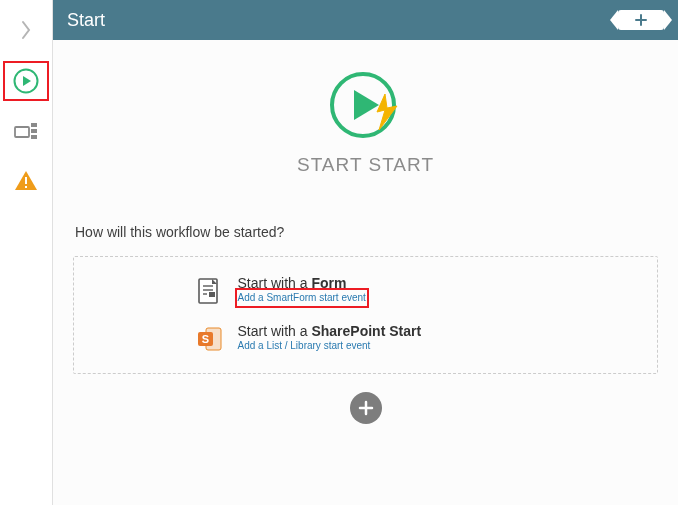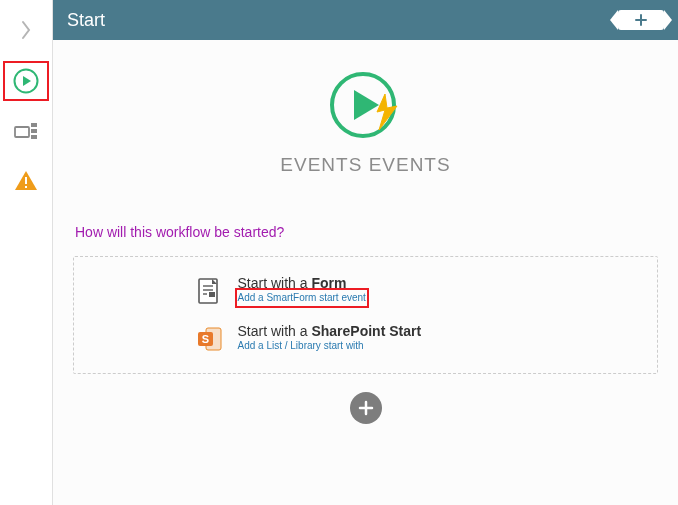--- a/index.html
+++ b/index.html
@@ -101,21 +101,21 @@
   }
   .section-title {
     color: #8b8b8b;
     font-size: 19px;
     letter-spacing: 1px;
     font-weight: 400;
     margin-bottom: 48px;
   }
   .question-row {
     align-self: flex-start;
-    color: #a21caf;
+    color: #404040;
     font-size: 14px;
     margin-bottom: 16px;
     padding-left: 2px;
   }
   .options-box {
     width: 100%;
     border: 1.5px dashed #cccccc;
     border-radius: 2px;
     padding: 18px 10px 20px;
     display: flex;
@@ -212,21 +212,21 @@
     </div>
 
     <div class="content">
       <div class="big-icon">
         <svg width="78" height="70" viewBox="0 0 78 70">
           <circle cx="36" cy="35" r="31" fill="none" stroke="#2fb774" stroke-width="4"></circle>
           <path d="M27 20 L52 35 L27 50 Z" fill="#2fb774"></path>
           <path d="M58 24 L50 42 L58 40 L52 60 L70 36 L60 38 Z" fill="#f4b400" stroke="#f4b400" stroke-width="1" stroke-linejoin="round"></path>
         </svg>
       </div>
-      <div class="section-title">EVENTS EVENTS</div>
+      <div class="section-title">START START</div>
 
       <div class="question-row">How will this workflow be started?</div>
 
       <div class="options-box">
 
         <div class="option-row">
           <div class="option-icon">
             <svg width="28" height="28" viewBox="0 0 28 28">
               <rect x="3" y="2" width="18" height="24" rx="1" fill="#fff" stroke="#5a5a5a" stroke-width="1.6"></rect>
               <path d="M16 2 L21 7 L16 7 Z" fill="#5a5a5a"></path>
@@ -249,21 +249,21 @@
             <svg width="28" height="28" viewBox="0 0 28 28">
               <rect x="10" y="3" width="15" height="22" rx="2" fill="#f7dfc8" stroke="#e88a2a" stroke-width="1"></rect>
               <rect x="2" y="7" width="15" height="14" rx="2" fill="#e8792a"></rect>
               <text x="9.5" y="18" text-anchor="middle" font-size="11" font-weight="700" fill="#fff" font-family="Segoe UI, Arial">S</text>
             </svg>
           </div>
           <div class="option-text">
             <div class="option-title">
               <span>Start with a </span><b>SharePoint Start</b>
             </div>
-            <span class="option-link">Add a List / Library start with</span>
+            <span class="option-link">Add a List / Library start event</span>
           </div>
         </div>
 
       </div>
 
       <div class="add-circle">
         <svg width="16" height="16" viewBox="0 0 16 16">
           <path d="M8 2 V14 M2 8 H14" stroke="#fff" stroke-width="2.5" stroke-linecap="round"></path>
         </svg>
       </div>

